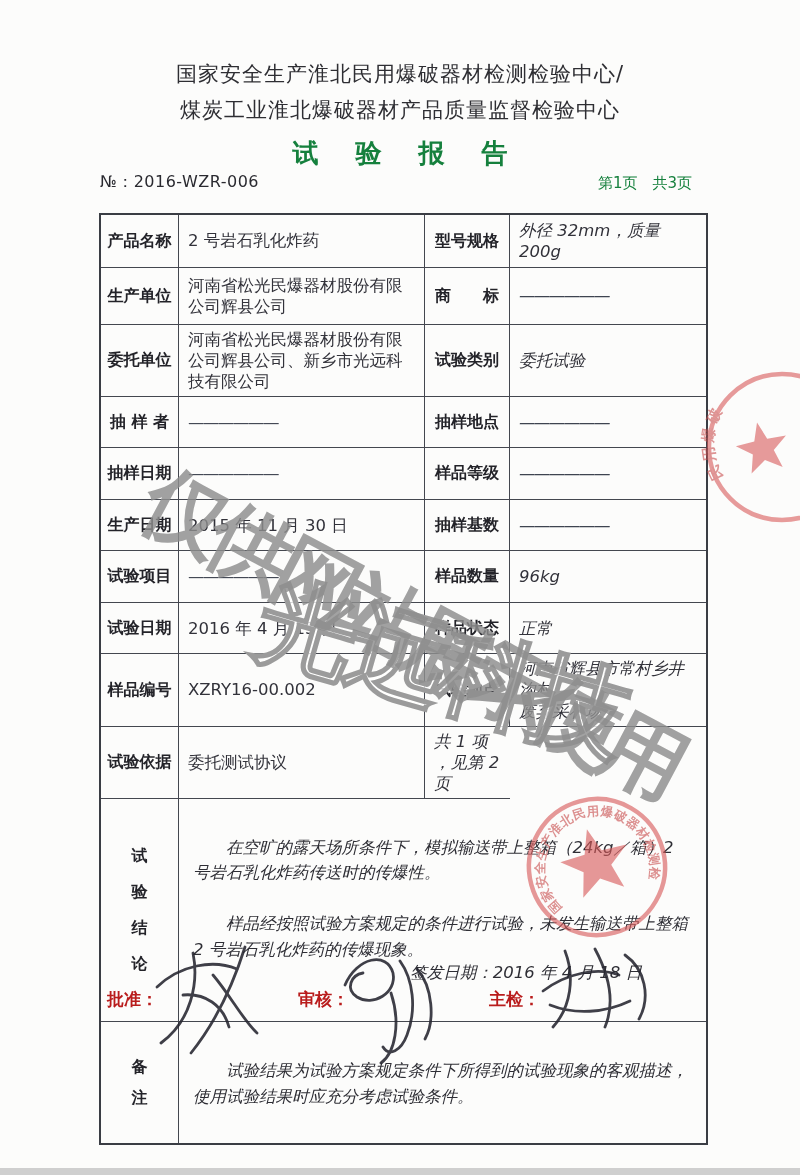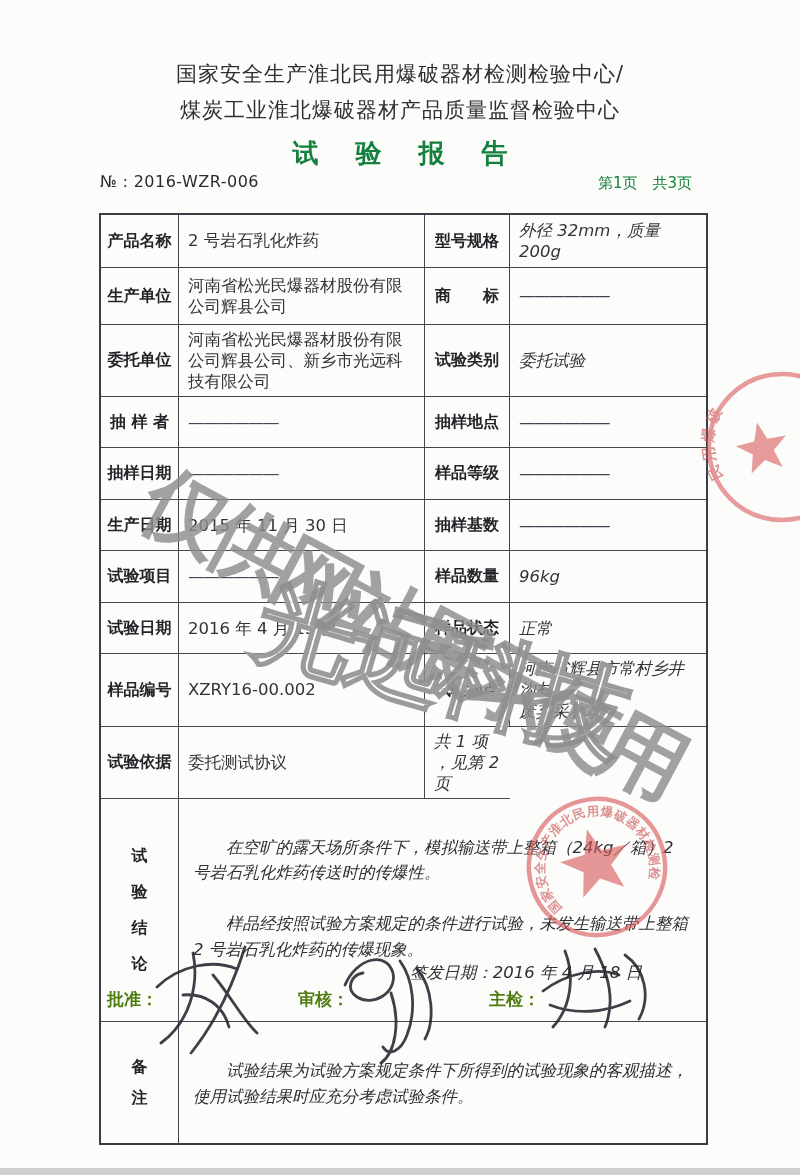--- a/index.html
+++ b/index.html
@@ -68,21 +68,21 @@
     padding:10px 14px 8px 14px;font-size:16.5px;line-height:1.55;color:#2e2e35;
   }
   .concl-body p{margin:0;text-indent:2em;}
   .sign-date{
     position:absolute;right:64px;bottom:36px;
     font-size:16.5px;color:#2e2e35;
   }
   .remark-label{line-height:1.9;}
   
   .sig-label{
-    position:absolute;font-size:17px;font-weight:700;color:#4d7c0f;z-index:1;
+    position:absolute;font-size:17px;font-weight:700;color:#b91c1c;z-index:1;
   }
   .sig-svg{position:absolute;left:95px;top:935px;z-index:4;}
   
   .wm-outline{
     position:absolute;left:278px;top:552px;z-index:2;
     font-size:100px;font-weight:700;letter-spacing:-6px;
     color:rgba(255,255,255,0.78);
     -webkit-text-stroke:2px #9b9b9b;
     transform:rotate(16deg);transform-origin:0 0;
     white-space:nowrap;

